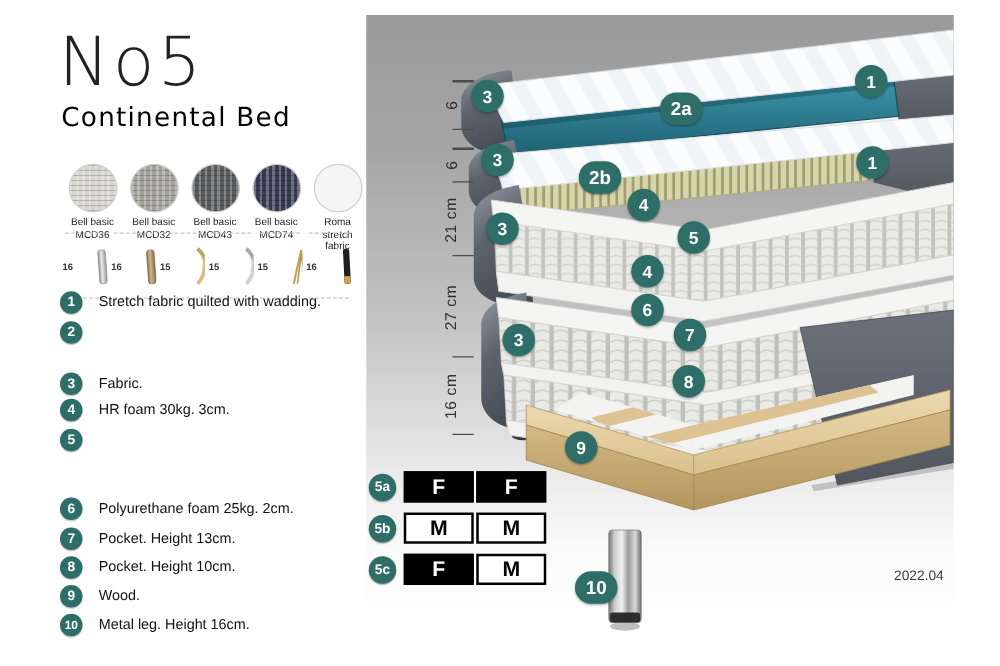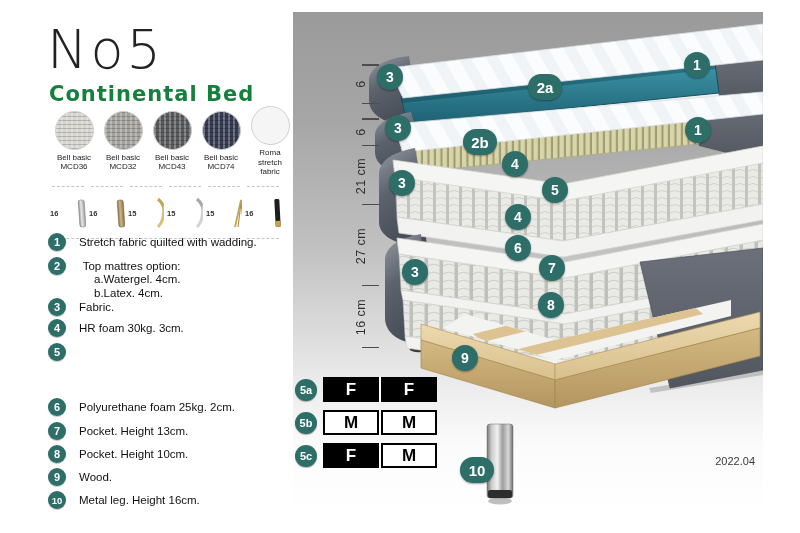--- a/index.html
+++ b/index.html
@@ -2,24 +2,24 @@
 <html><head>
 <meta charset="utf-8">
 <style>
   html,body{margin:0;padding:0;background:#fff;}
   #stage{position:relative;width:800px;height:533px;background:#ffffff;overflow:hidden;
          font-family:"Liberation Sans",sans-serif;color:#1a1a1a;}
 
   
   .title{position:absolute;left:47px;top:18px;font-size:54px;font-weight:300;
          letter-spacing:3px;color:#222;font-family:"DejaVu Sans",sans-serif;}
-  .subtitle{position:absolute;left:49px;top:82px;font-size:21px;font-weight:700;
-            letter-spacing:1px;color:#15803d;font-family:"DejaVu Sans",sans-serif;text-align:center;}
-
-  .swatches{position:absolute;left:52px;top:106px;display:flex;gap:5px;align-items:center;}
+  .subtitle{position:absolute;left:49px;top:82px;font-size:21px;font-weight:400;
+            letter-spacing:1px;color:#000000;font-family:"DejaVu Sans",sans-serif;text-align:center;}
+
+  .swatches{position:absolute;left:52px;top:131px;display:flex;gap:5px;}
   .swatch-cell{width:44px;text-align:center;}
   .swatch{width:37px;height:37px;border-radius:50%;margin:0 auto 3px auto;border:1px solid #cfcfcf;}
   .weave{background-image:
       repeating-linear-gradient(0deg, rgba(0,0,0,.18) 0 1px, transparent 1px 4px),
       repeating-linear-gradient(90deg, rgba(255,255,255,.28) 0 2px, transparent 2px 5px);}
   .swatch-label{font-size:8px;line-height:9.5px;color:#222;}
 
   .legrow{position:absolute;left:50px;top:186px;display:flex;gap:3px;}
   .legcell{position:relative;width:36px;height:46px;padding:4px 0 3px 0;
            display:flex;align-items:center;justify-content:center;gap:18px;}
@@ -159,25 +159,20 @@
     </div>
   </div>
 
   <div class="legend">
     <div class="lrow" style="top:233px">
       <div class="lbadge">1</div>
       <div class="ltext">Stretch fabric quilted with wadding.</div>
     </div>
     <div class="lrow" style="top:257px">
       <div class="lbadge">2</div>
-      <div>
-        <div class="ltext">Top mattres option:</div>
-        <div class="lsub">a.Watergel. 4cm.</div>
-        <div class="lsub">b.Latex. 4cm.</div>
-      </div>
     </div>
     <div class="lrow" style="top:298px">
       <div class="lbadge">3</div>
       <div class="ltext">Fabric.</div>
     </div>
     <div class="lrow" style="top:319px">
       <div class="lbadge">4</div>
       <div class="ltext">HR foam 30kg. 3cm.</div>
     </div>
     <div class="lrow" style="top:343px">

